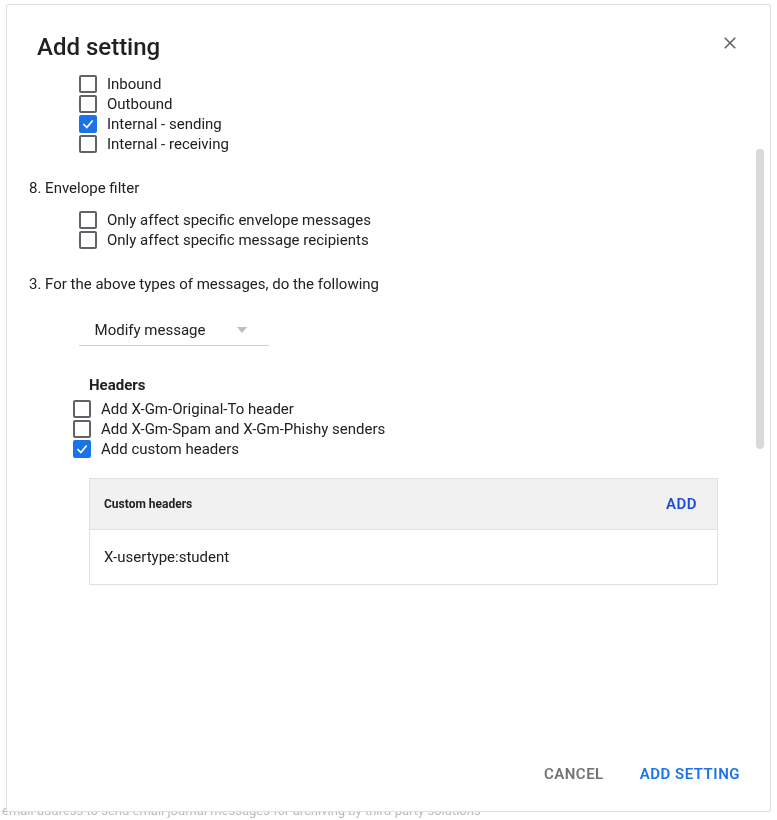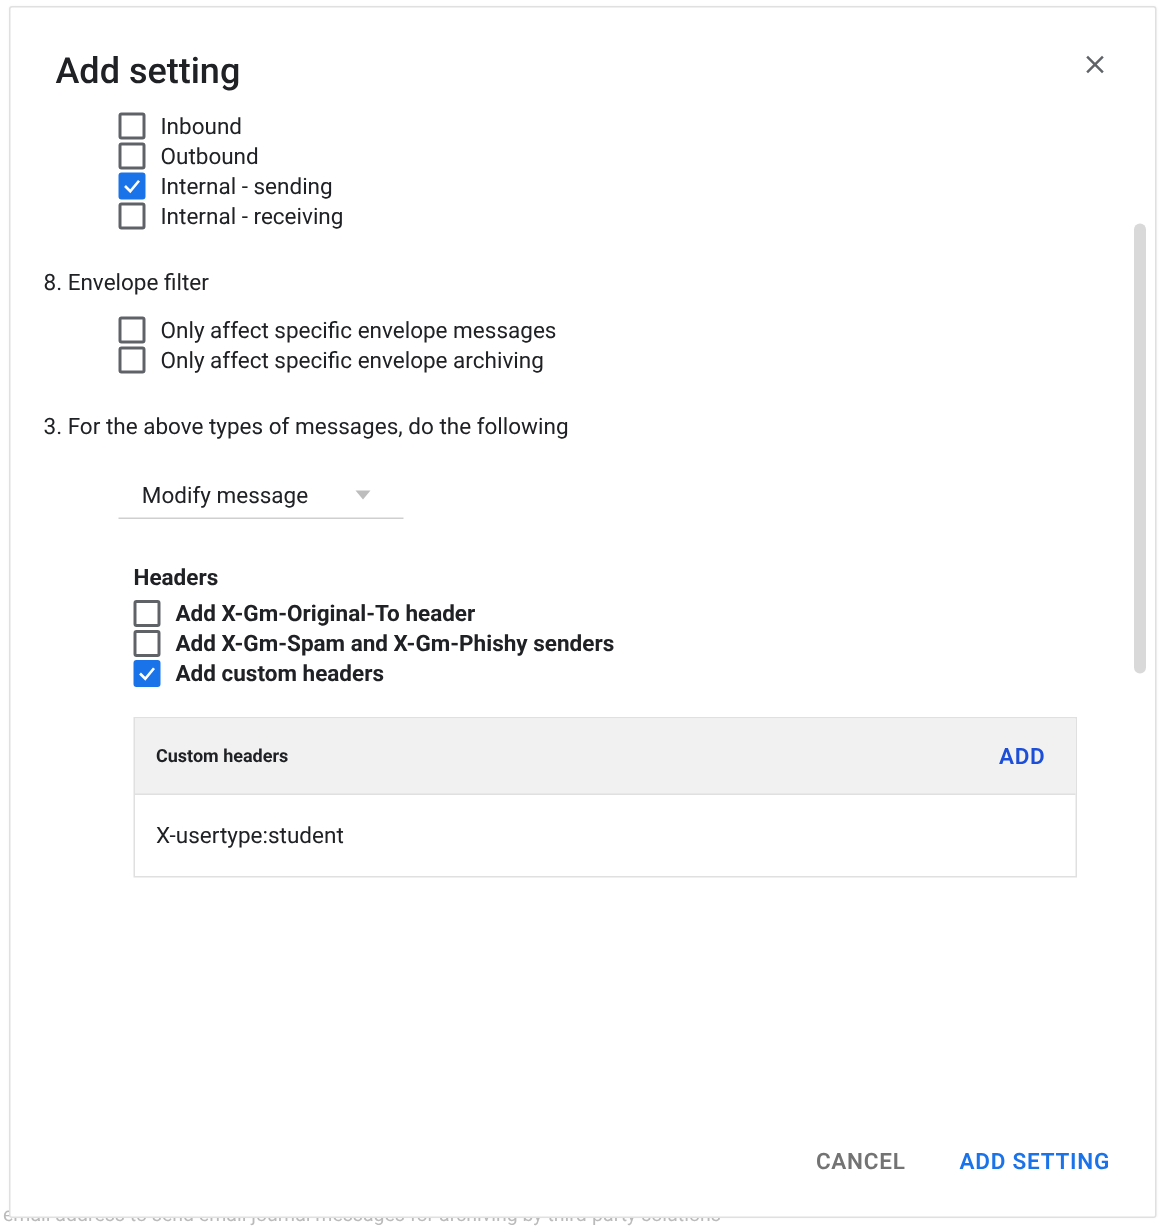--- a/index.html
+++ b/index.html
@@ -16,21 +16,21 @@
   .checkbox-row { display: flex; align-items: center; gap: 10px; margin: 2px 0; }
   .cbox { width: 18px; height: 18px; border: 2px solid #5f6368; border-radius: 2px; background: #fff; display: inline-flex; align-items: center; justify-content: center; flex: 0 0 18px; }
   .cbox.checked { background:#1a73e8; border-color:#1a73e8; }
   .cbox.checked svg { display:block; }
   .cbox svg { display:none; width:14px; height:14px; }
   .cbox-label { font-size: 15px; color:#202124; }
   .select-row { margin: 8px 0 0 42px; display: inline-flex; align-items: center; gap: 32px; border-bottom: 1px solid #cfcfcf; padding: 6px 6px 6px 0; min-width: 190px; justify-content: center; }
   .select-text { font-size: 15px; }
   .caret { width:0; height:0; border-left:5px solid transparent; border-right:5px solid transparent; border-top:6px solid #bdbdbd; }
   .subhead { font-size:15px; font-weight:700; margin: 30px 0 6px 52px; }
-  .headers-group { margin-left: 52px; font-weight: bold; }
+  .headers-group { margin-left: 36px; }
   .custom-table { margin: 20px 0 0 52px; border:1px solid #e0e0e0; }
   .custom-table-hdr { display:flex; justify-content:space-between; align-items:center; background:#f1f1f1; padding: 16px 20px 16px 14px; border-bottom:1px solid #e0e0e0; }
   .custom-table-hdr .th { font-weight:700; font-size:12px; }
   .add-link { font-weight:600; font-size:15px; letter-spacing:0.5px; color:#1d4ed8; cursor:pointer; }
   .custom-table-row { padding: 18px 14px; font-size:15px; }
   .footer { display:flex; justify-content:flex-end; align-items:center; gap:28px; padding: 18px 26px 22px 26px; }
   .btn { font-size:15px; font-weight:600; letter-spacing:0.5px; cursor:pointer; padding:6px 4px; }
   .btn-cancel { color:#737373; }
   .btn-primary { color:#1a73e8; }
   .scrollbar { position:absolute; right:6px; top:78px; width:8px; height:300px; background:#d9d9d9; border-radius:4px; }
@@ -84,21 +84,21 @@
 
       
       <div class="section-num">8. Envelope filter</div>
       <div class="checkbox-group">
         <div class="checkbox-row">
           <span class="cbox"></span>
           <span class="cbox-label">Only affect specific envelope messages</span>
         </div>
         <div class="checkbox-row">
           <span class="cbox"></span>
-          <span class="cbox-label">Only affect specific envelope archiving</span>
+          <span class="cbox-label">Only affect specific message recipients</span>
         </div>
       </div>
 
       
       <div class="section-num">3. For the above types of messages, do the following</div>
       <div class="select-row">
         <span class="select-text">Modify message</span>
         <span class="caret"></span>
       </div>
 

